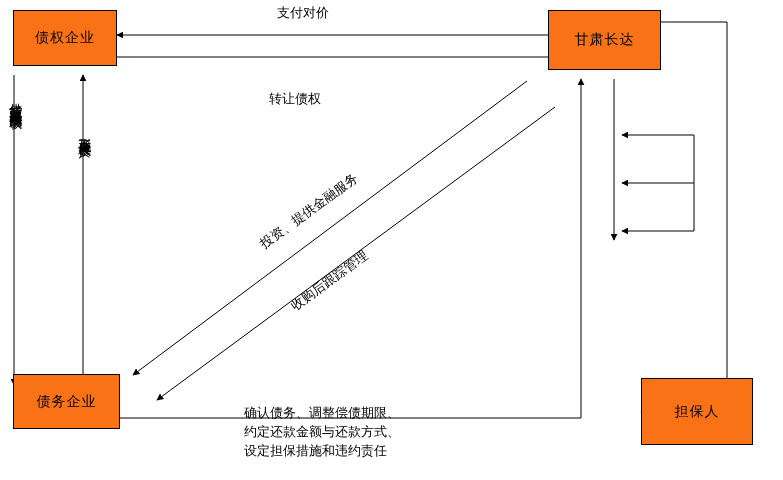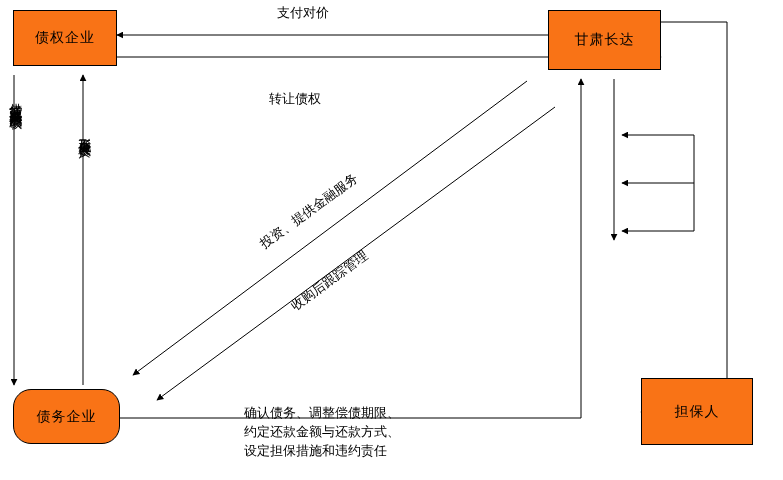--- a/index.html
+++ b/index.html
@@ -96,21 +96,21 @@
   </svg>
 
   <div class="node" style="left:13px; top:10px; width:104px; height:56px;">
     <span>债权企业</span>
   </div>
 
   <div class="node" style="left:548px; top:10px; width:113px; height:60px;">
     <span>甘肃长达</span>
   </div>
 
-  <div class="node" style="left:13px; top:389px; width:107px; height:55px;border-radius:18px;">
+  <div class="node" style="left:13px; top:374px; width:107px; height:55px;">
     <span>债务企业</span>
   </div>
 
   <div class="node" style="left:641px; top:378px; width:112px; height:67px;">
     <span>担保人</span>
   </div>
 
   <div class="label" style="left:277px; top:6px;font-family:Liberation Mono, monospace;">支付对价</div>
 
   <div class="label" style="left:269px; top:67px;margin-top:24px;">转让债权</div>

